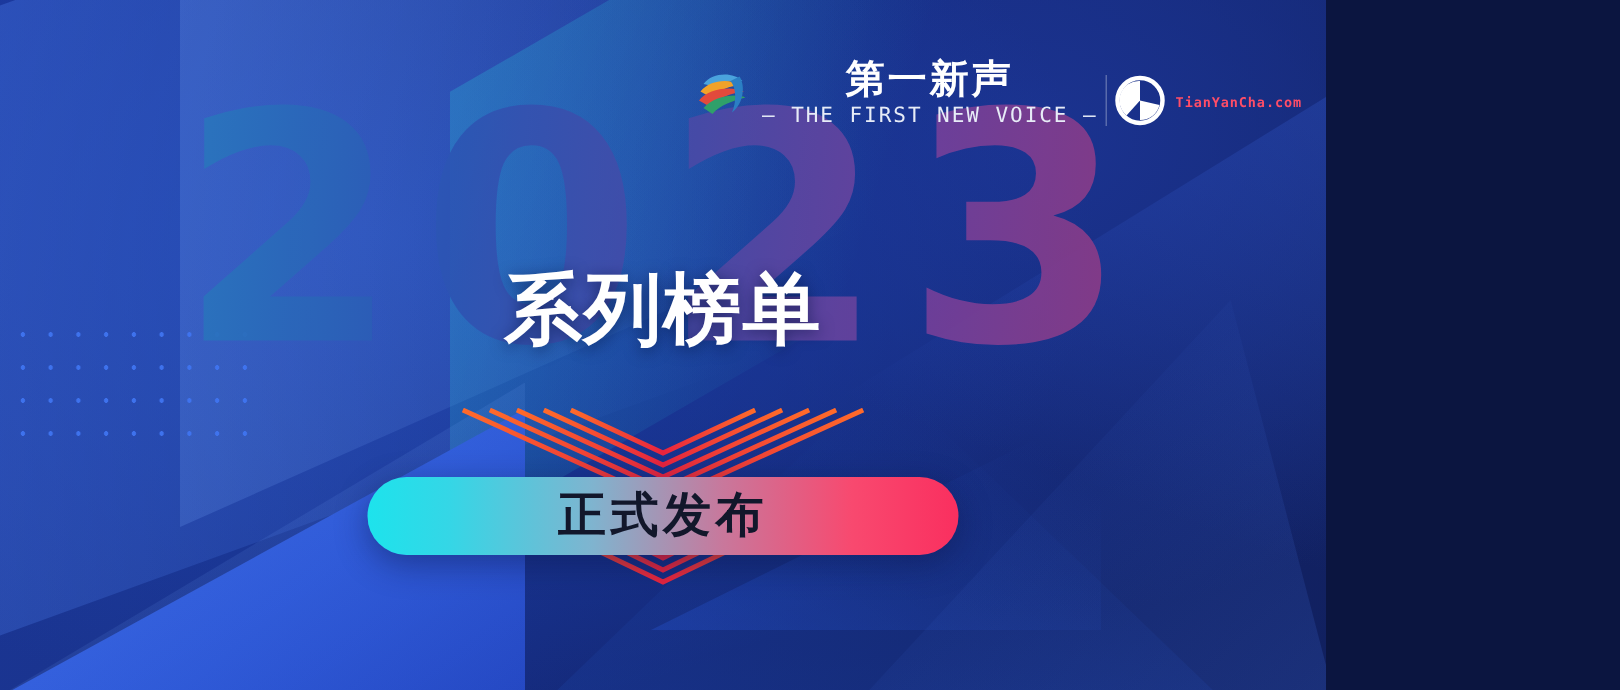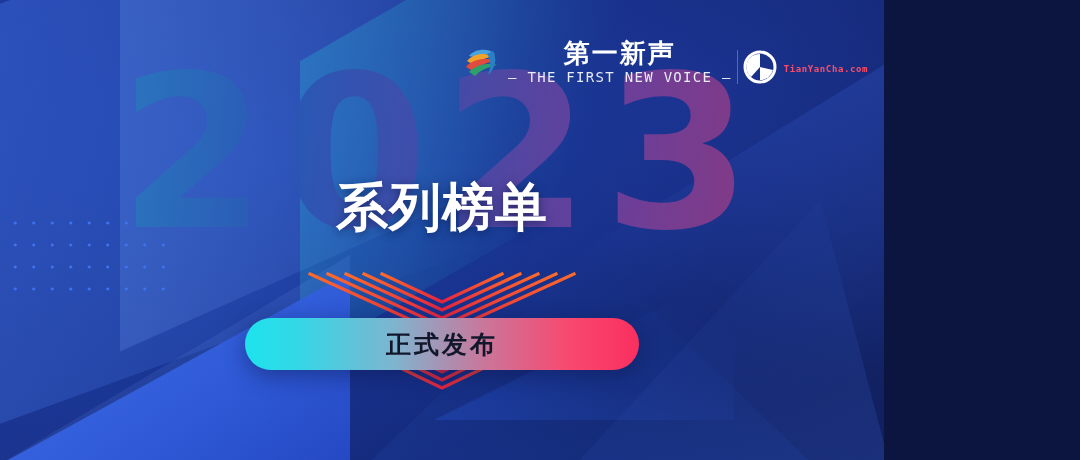--- a/index.html
+++ b/index.html
@@ -125,21 +125,21 @@
     position:absolute;left:50%;top:318px;
     transform:translateX(-50%);
     width:394px;height:52px;
     border-radius:26px;
     background:linear-gradient(90deg,#1de3ec 0%,#35d6e6 14%,#7fb4cf 38%,#c8789c 60%,#f8496f 82%,#fa2f5f 100%);
     box-shadow:0 6px 22px rgba(10,20,70,.45);
     display:flex;align-items:center;justify-content:center;
     cursor:pointer;
   }
   .pill span{
-    color:#12172b;font-size:25px;font-weight:700;letter-spacing:3px;text-align:right;
+    color:#12172b;font-size:32px;font-weight:700;letter-spacing:3px;text-align:right;
   }
 
   
   .logos{
     position:absolute;top:14px;right:16px;
     display:flex;align-items:flex-end;gap:5px;margin-top:26px;
   }
   .logo{display:flex;align-items:center;gap:7px;}
   .logo-mark{flex:0 0 auto;display:block;}
   .logo-text{display:flex;flex-direction:column;align-items:center;line-height:1;}

